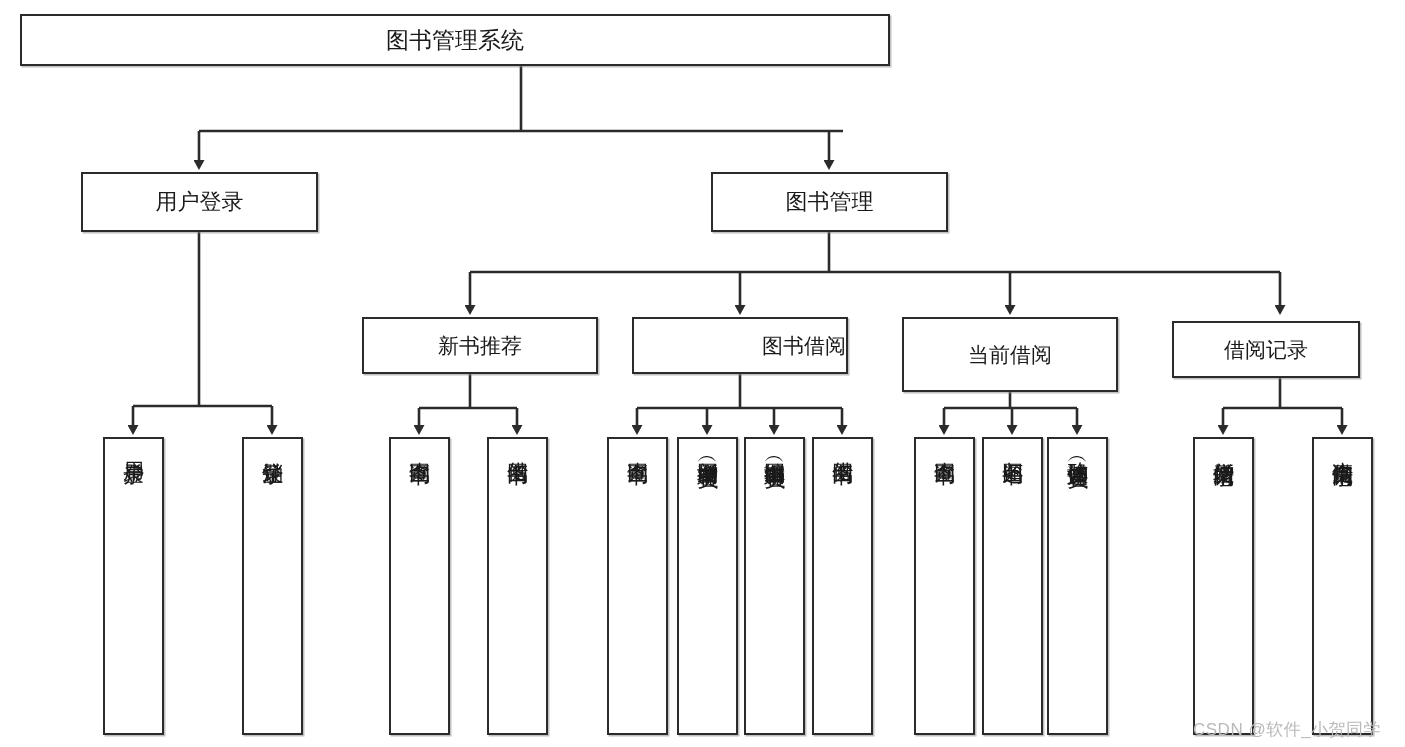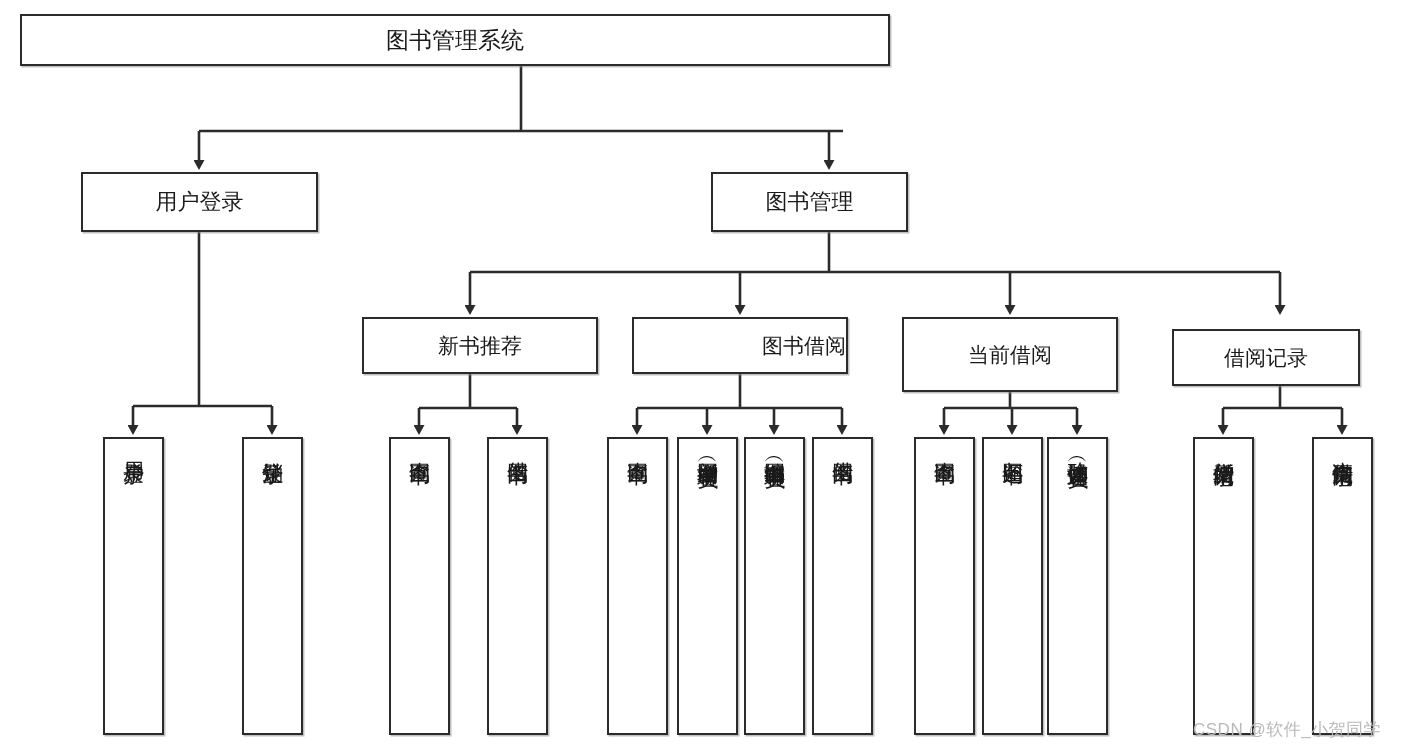--- a/index.html
+++ b/index.html
@@ -123,34 +123,34 @@
     </g>
   </svg>
 
   <div class="node root" style="left:20px; top:14px; width:870px; height:52px;">
     <span class="label">图书管理系统</span>
   </div>
 
   <div class="node l2" style="left:81px; top:172px; width:237px; height:60px;">
     <span class="label">用户登录</span>
   </div>
-  <div class="node l2" style="left:711px; top:172px; width:197px; height:60px;">
+  <div class="node l2" style="left:711px; top:172px; width:237px; height:60px;">
     <span class="label">图书管理</span>
   </div>
 
   <div class="node l3" style="left:362px; top:317px; width:236px; height:57px;">
     <span class="label">新书推荐</span>
   </div>
   <div class="node l3" style="left:632px; top:317px; width:216px; height:57px;justify-content:flex-end;">
     <span class="label">图书借阅</span>
   </div>
   <div class="node l3" style="left:902px; top:317px; width:216px; height:75px;align-items:center;">
     <span class="label">当前借阅</span>
   </div>
-  <div class="node l3" style="left:1172px; top:329px; width:188px; height:57px;">
+  <div class="node l3" style="left:1172px; top:321px; width:188px; height:57px;">
     <span class="label">借阅记录</span>
   </div>
 
   <div class="node leaf" style="left:103px; top:437px; width:61px; height:298px;">
     <span class="label">用户登录</span>
   </div>
   <div class="node leaf" style="left:242px; top:437px; width:61px; height:298px;">
     <span class="label">注销登录</span>
   </div>
 

